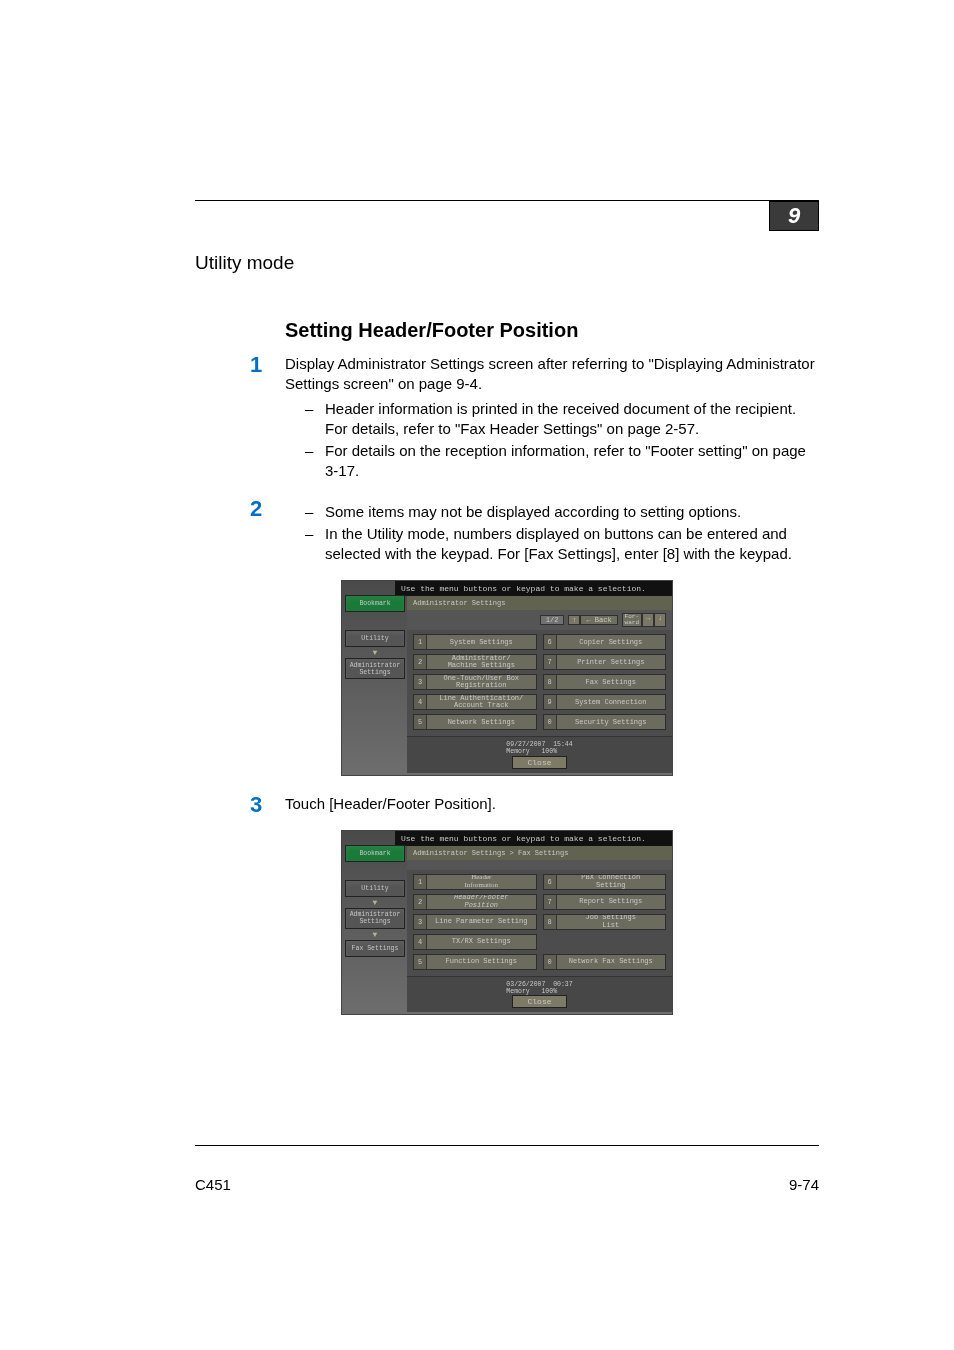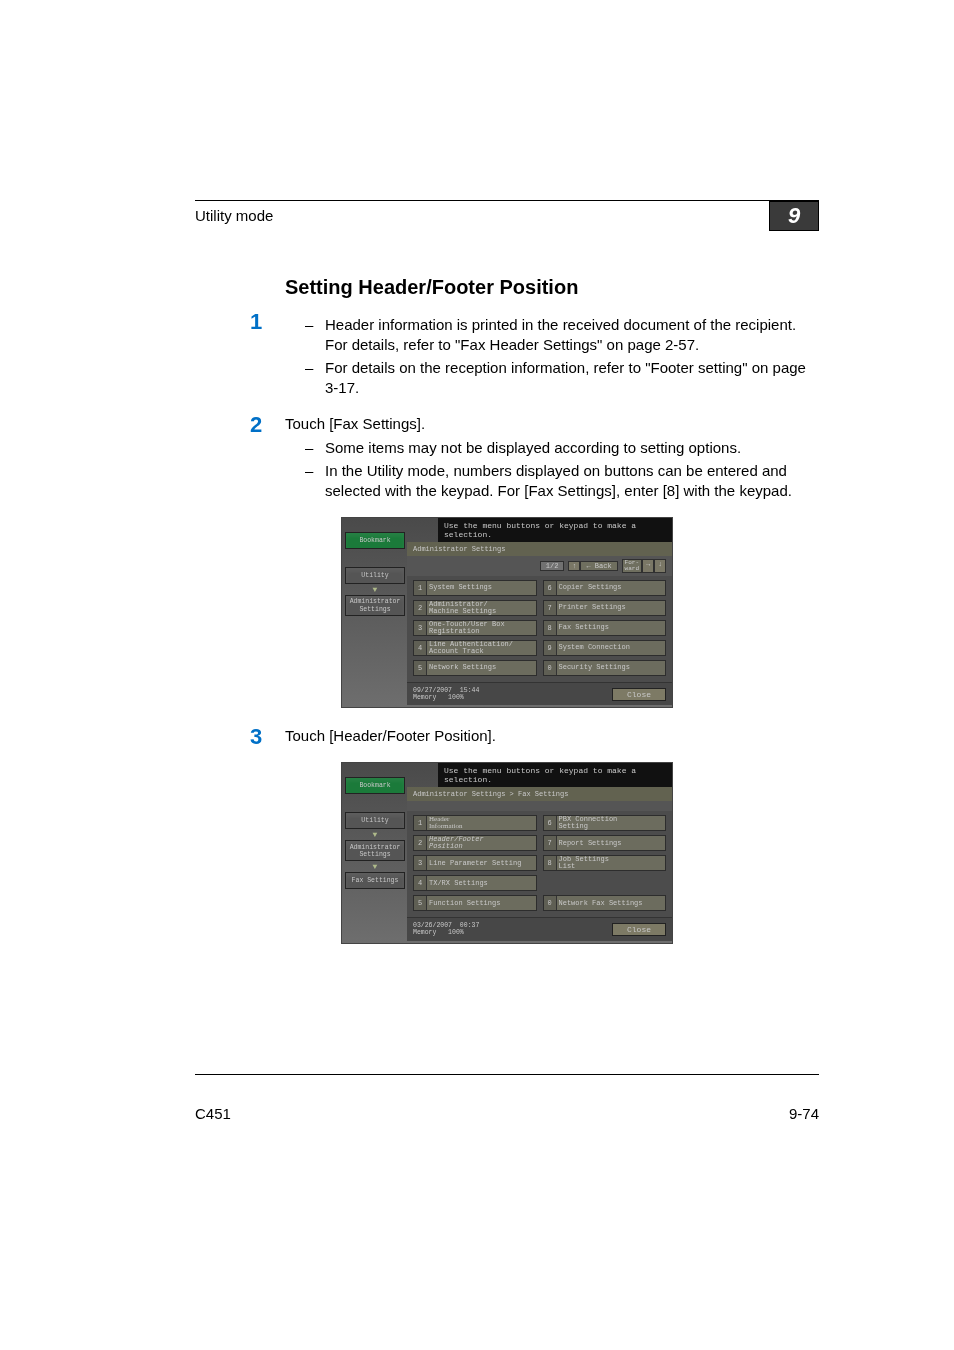--- a/index.html
+++ b/index.html
@@ -18,21 +18,22 @@
   .header-rule {
     border-top: 1px solid #000;
     margin-bottom: 6px;
   }
   .header-row {
     display: flex;
     justify-content: space-between;
     align-items: flex-start;
   }
   .header-text {
-    font-size: 15px;
+    font-size: 19px;
+    margin-top: 45px;
   }
   .chapter-flag {
     width: 48px;
     height: 28px;
     background: #3a3a3a;
     border: 1px solid #000;
     display: flex;
     align-items: center;
     justify-content: center;
     color: #fff;
@@ -82,21 +83,21 @@
     border: 1px solid #444;
     font-family: "Courier New", monospace;
     font-size: 7px;
     color: #c8c8c8;
     position: relative;
   }
   .blackbar {
     background: #111;
     padding: 3px 6px;
     font-size: 8px;
-    margin-left: 96px;
+    margin-left: 53px;
   }
   .sidebar {
     position: absolute;
     left: 0;
     top: 14px;
     width: 60px;
     display: flex;
     flex-direction: column;
     gap: 18px;
     padding-left: 3px;
@@ -177,28 +178,28 @@
   .menu-btn .num {
     width: 12px;
     text-align: center;
     border-right: 1px solid #333;
     background: #5f5f54;
     align-self: stretch;
     display:flex;
     align-items:center;
     justify-content:center;
   }
-  .menu-btn .lbl { flex: 1; text-align: left; line-height: 1.05; padding: 0 2px; }
+  .menu-btn .lbl { flex: 1; text-align: center; line-height: 1.05; padding: 0 2px; }
   .status-row {
     display: flex;
-    justify-content: space-between;
     align-items: center;
     padding: 4px 6px;
     background: #474747;
     border-top: 1px solid #333;
+    flex-direction: column;
   }
   .status-left { font-size: 6.5px; line-height: 1.1; }
   .close-btn {
     background: #7d7a65;
     padding: 1px 14px;
     font-size: 8px;
     border: 1px solid #222;
   }
 
   .footer-rule { border-top: 1px solid #000; margin-top: 130px; }
@@ -219,37 +220,37 @@
   <div class="header-row">
     <div class="header-text">Utility mode</div>
     <div class="chapter-flag">9</div>
   </div>
 
   <div class="section-heading">Setting Header/Footer Position</div>
 
   <div class="step">
     <div class="step-num">1</div>
     <div class="step-body">
+      <div>Display Administrator Settings screen after referring to "Displaying Administrator Settings screen" on page 9-4.</div>
       <div class="sublist">
         <div class="sub-row">
             <div class="dash">–</div>
             <div>Header information is printed in the received document of the recipient. For details, refer to "Fax Header Settings" on page 2-57.</div>
           </div>
         <div class="sub-row">
             <div class="dash">–</div>
             <div>For details on the reception information, refer to "Footer setting" on page 3-17.</div>
           </div>
       </div>
     </div>
   </div>
 
   <div class="step" style="margin-top:14px;">
     <div class="step-num">2</div>
     <div class="step-body">
-      <div>Touch [Fax Settings].</div>
       <div class="sublist">
         <div class="sub-row">
             <div class="dash">–</div>
             <div>Some items may not be displayed according to setting options.</div>
           </div>
         <div class="sub-row">
             <div class="dash">–</div>
             <div>In the Utility mode, numbers displayed on buttons can be entered and selected with the keypad. For [Fax Settings], enter [8] with the keypad.</div>
           </div>
       </div>

